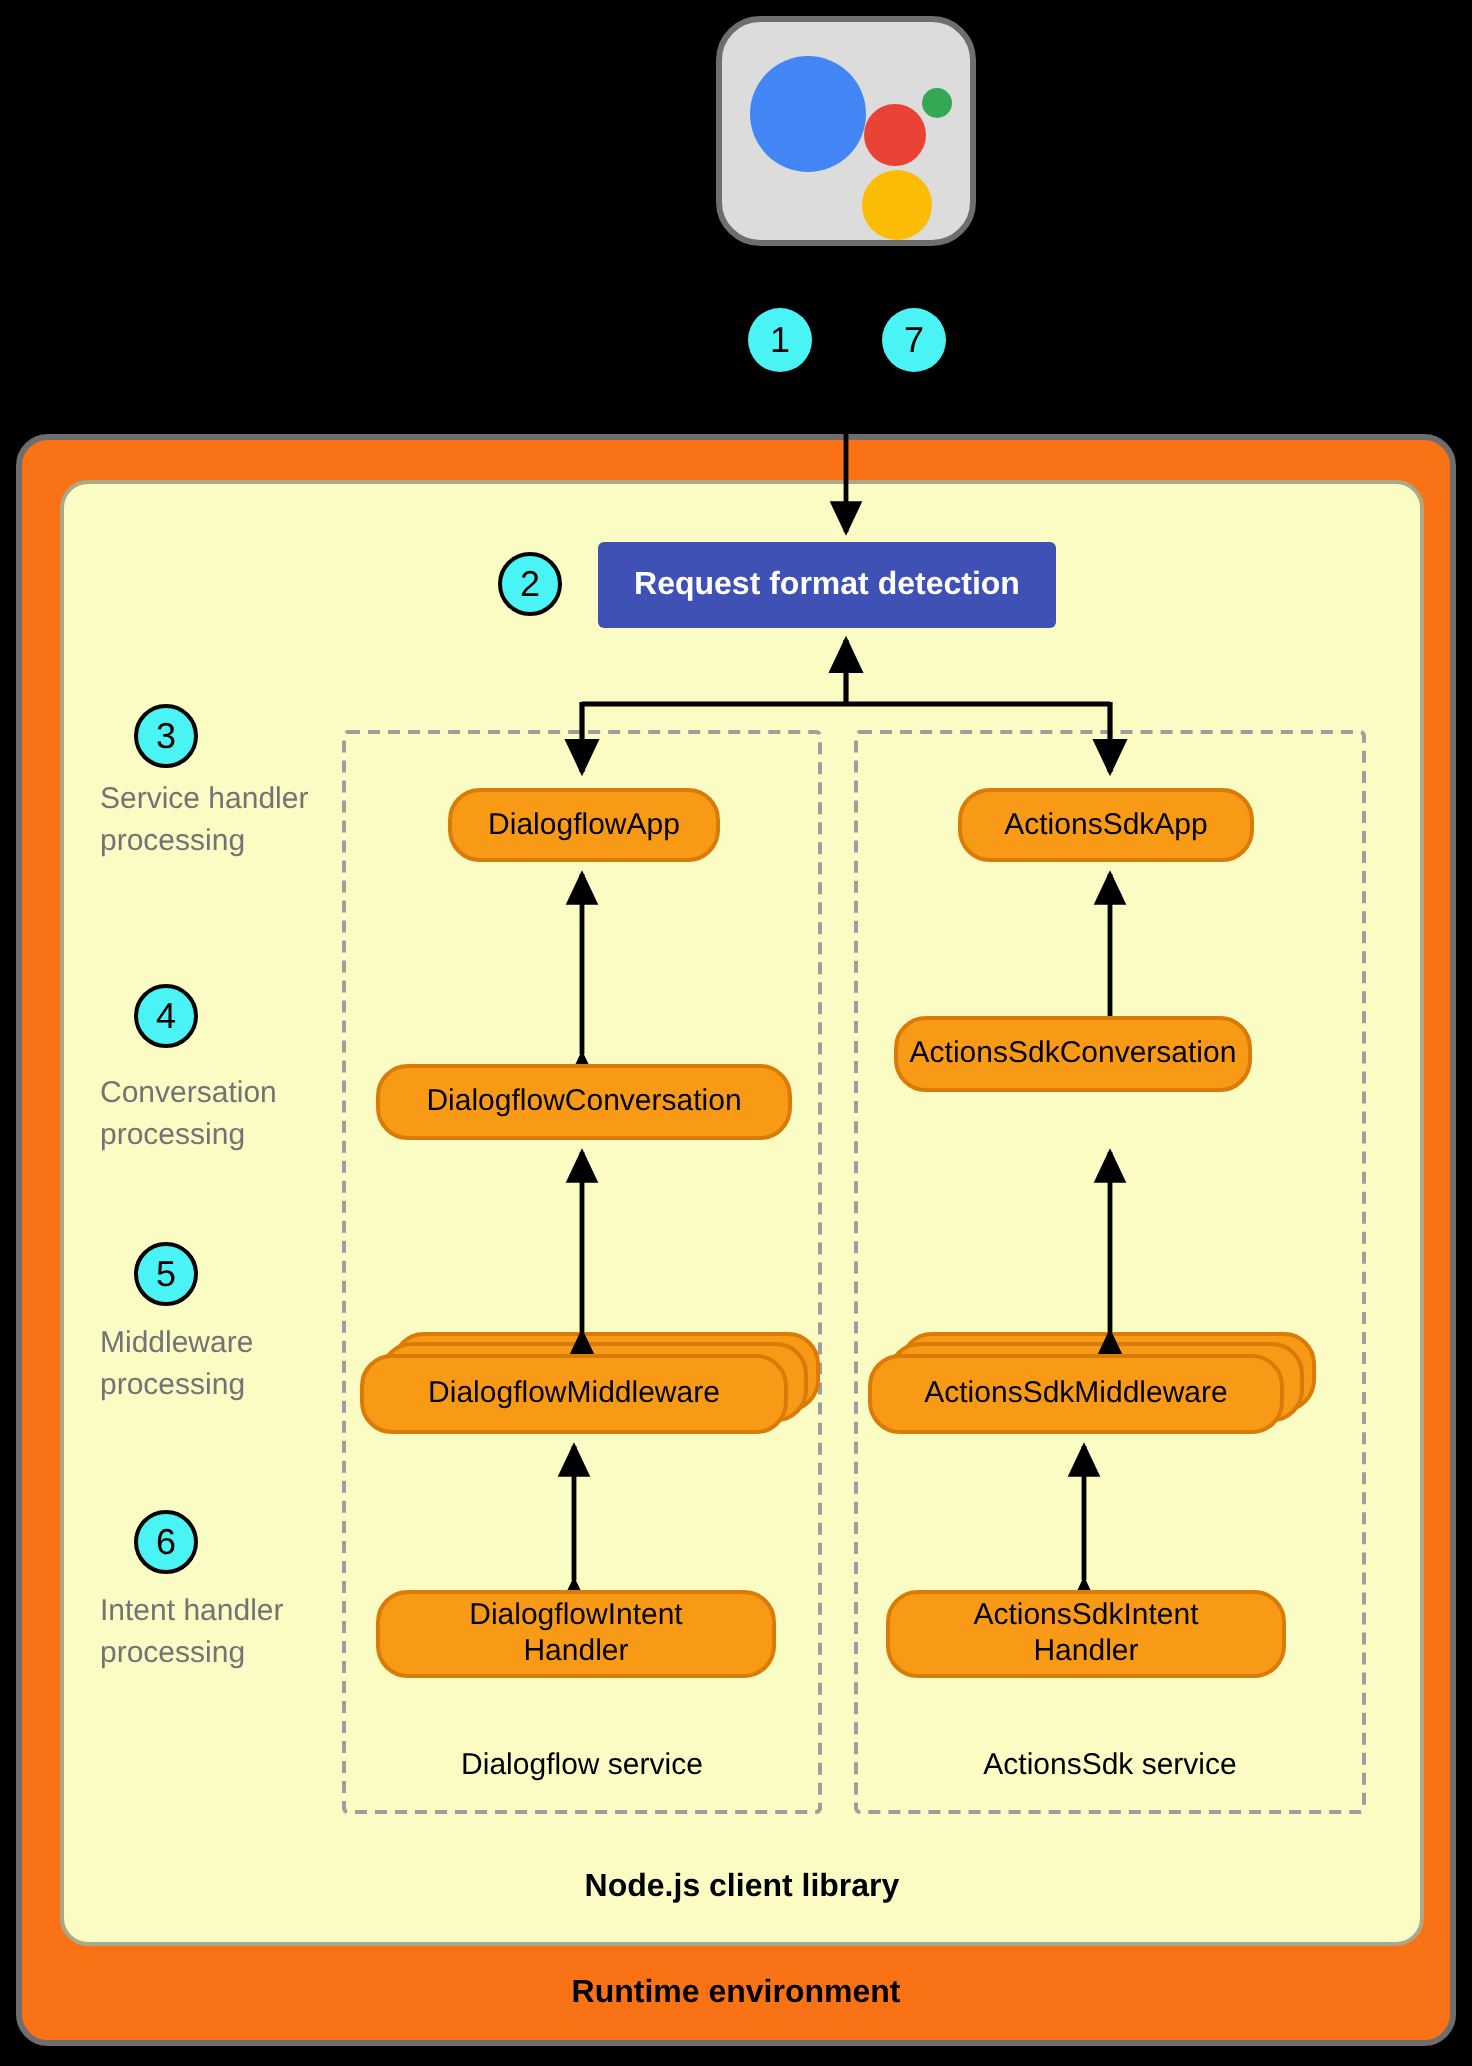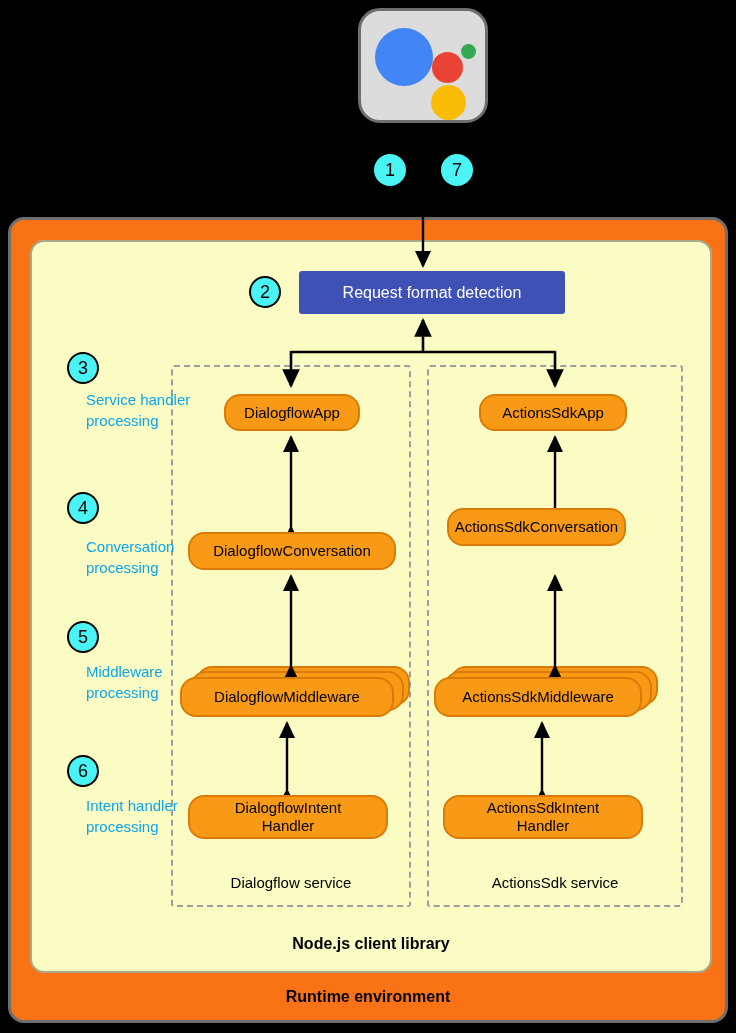--- a/index.html
+++ b/index.html
@@ -101,41 +101,41 @@
     font-size: 16px;
     font-weight: bold;
     color: #000;
   }
 
   
   #request-format-box {
     position: absolute;
     left: 299px;
     top: 271px;
-    width: 266px;
+    width: 229px;
     height: 43px;
     background: #3f51b5;
     border-radius: 3px;
     color: #fff;
     font-size: 16px;
     display: flex;
     align-items: center;
     justify-content: center;
     box-sizing: border-box;
+    font-weight: bold;
   }
 
   
   .step-label {
     position: absolute;
     left: 50px;
     width: 124px;
     font-size: 15px;
-    color: #0ea5e9;
+    color: #737373;
     line-height: 1.42;
-    margin-left: 36px;
   }
   #label-3 { top: 389px; }
   #label-4 { top: 536px; }
   #label-5 { top: 661px; }
   #label-6 { top: 795px; }
 
   
   .service-group {
     position: absolute;
     border: 2px dashed #9e9e9e;

